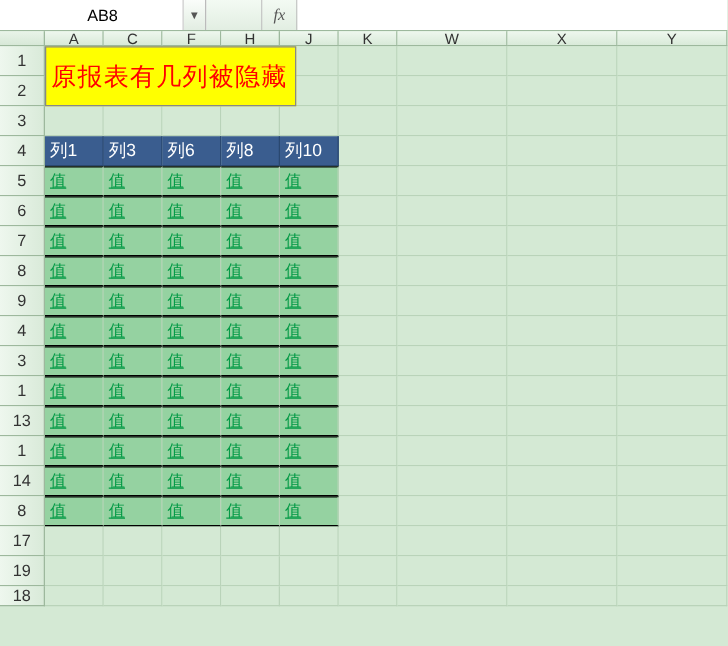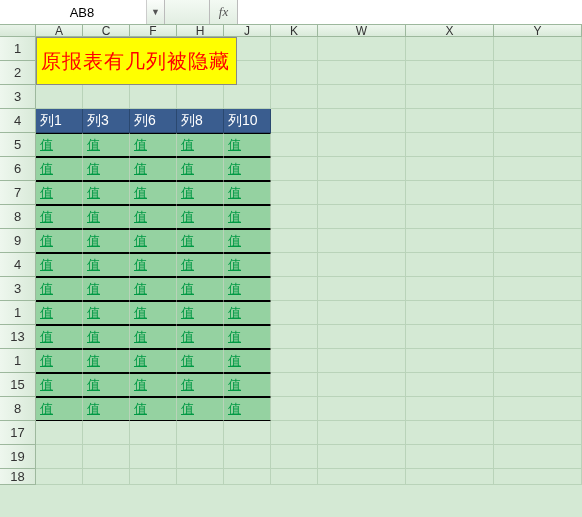--- a/index.html
+++ b/index.html
@@ -202,21 +202,21 @@
       <div class="rh" style="height: 24px;">5</div>
       <div class="rh" style="height: 24px;">6</div>
       <div class="rh" style="height: 24px;">7</div>
       <div class="rh" style="height: 24px;">8</div>
       <div class="rh" style="height: 24px;">9</div>
       <div class="rh" style="height: 24px;">4</div>
       <div class="rh" style="height: 24px;">3</div>
       <div class="rh" style="height: 24px;">1</div>
       <div class="rh" style="height: 24px;">13</div>
       <div class="rh" style="height: 24px;">1</div>
-      <div class="rh" style="height: 24px;">15</div>
+      <div class="rh" style="height: 24px;">14</div>
       <div class="rh" style="height: 24px;">8</div>
       <div class="rh" style="height: 24px; text-align: center;">17</div>
       <div class="rh" style="height: 24px;">19</div>
       <div class="rh" style="height: 16px;">18</div>
     </div>
   <div class="cells" id="cells">
       <div class="cell empty-green" style="left: 0px; top: 0px; width: 47px; height: 24px;"></div>
       <div class="cell empty-green" style="left: 47px; top: 0px; width: 47px; height: 24px;"></div>
       <div class="cell empty-green" style="left: 94px; top: 0px; width: 47px; height: 24px;"></div>
       <div class="cell empty-green" style="left: 141px; top: 0px; width: 47px; height: 24px;"></div>

